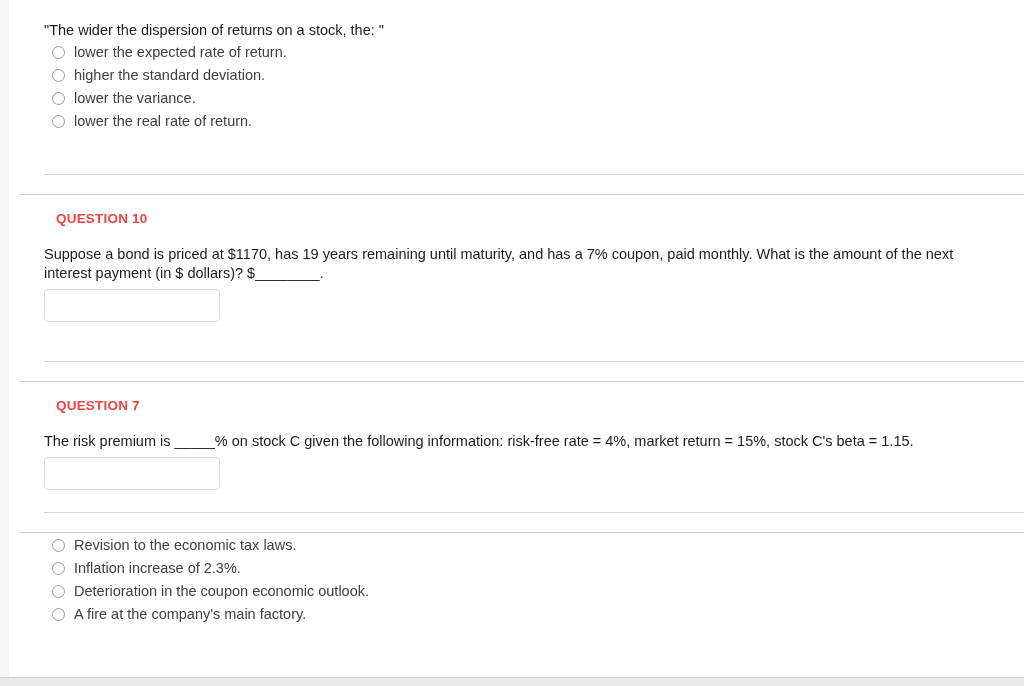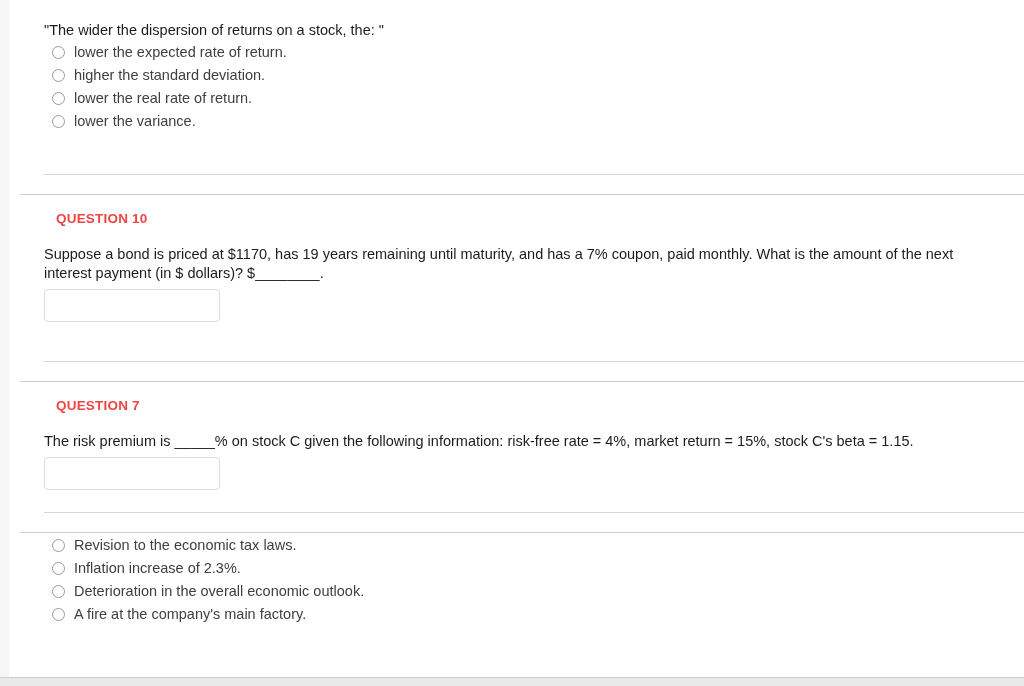--- a/index.html
+++ b/index.html
@@ -161,25 +161,25 @@
         <li class="option">
           <span class="radio"></span>
           <span class="option-label">lower the expected rate of return.</span>
         </li>
         <li class="option">
           <span class="radio"></span>
           <span class="option-label">higher the standard deviation.</span>
         </li>
         <li class="option">
           <span class="radio"></span>
+          <span class="option-label">lower the variance.</span>
+        </li>
+        <li class="option">
+          <span class="radio"></span>
           <span class="option-label">lower the real rate of return.</span>
-        </li>
-        <li class="option">
-          <span class="radio"></span>
-          <span class="option-label">lower the variance.</span>
         </li>
       </ul>
       <div style="height:42px"></div>
     </div>
     <div class="inner-rule"></div>
     <div class="spacer-below-rule"></div>
   </section>
 
   <section class="qblock">
     <div class="qheader">QUESTION 10</div>
@@ -209,21 +209,21 @@
         <li class="option">
           <span class="radio"></span>
           <span class="option-label">Revision to the economic tax laws.</span>
         </li>
         <li class="option">
           <span class="radio"></span>
           <span class="option-label">Inflation increase of 2.3%.</span>
         </li>
         <li class="option">
           <span class="radio"></span>
-          <span class="option-label">Deterioration in the overall economic outlook.</span>
+          <span class="option-label">Deterioration in the coupon economic outlook.</span>
         </li>
         <li class="option">
           <span class="radio"></span>
           <span class="option-label">A fire at the company's main factory.</span>
         </li>
       </ul>
     </div>
   </section>
 
 </div>

